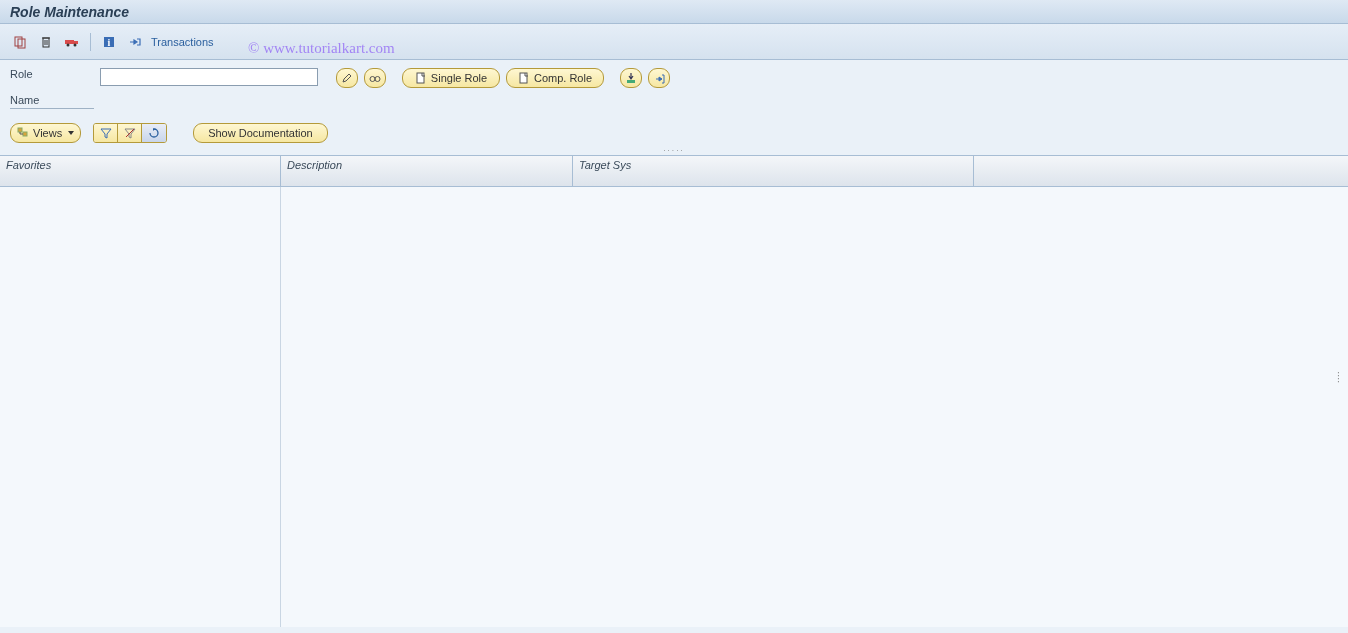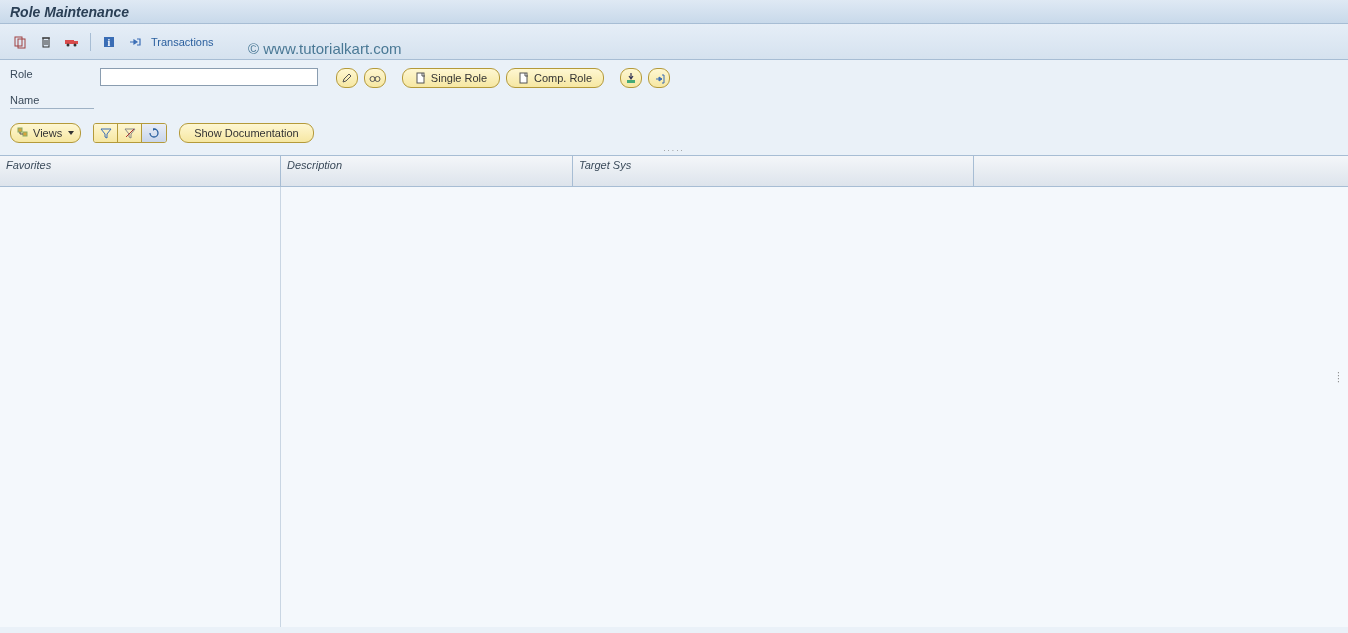--- a/index.html
+++ b/index.html
@@ -156,23 +156,23 @@
       right: 8px;
       top: 184px;
       color: #888;
       font-size: 10px;
       line-height: 3px;
     }
     .watermark {
       position: absolute;
       top: 40px;
       left: 248px;
-      color: #0c4a6e;
+      color: #8b5cf6;
       font-size: 15px;
-      font-family: Liberation Sans, sans-serif;
+      font-family: Liberation Serif, serif;
       opacity: 0.7;
       pointer-events: none;
     }
     svg { display: block; }
     .dropdown-arrow {
       width: 0; height: 0;
       border-left: 3px solid transparent;
       border-right: 3px solid transparent;
       border-top: 4px solid #333;
       margin-left: 2px;
@@ -301,21 +301,21 @@
         </svg>
     </span>
     <span class="fg-cell" style="background:linear-gradient(to bottom,#e8edf7,#c8d5ea);">
       <svg width="12" height="12">
           <path d="M6 2 A4 4 0 1 1 2 6" fill="none" stroke="#2a5f9e" stroke-width="1.3"></path>
           <path d="M5 1 L7 2 L5 4" fill="#2a5f9e"></path>
         </svg>
     </span>
   </span>
   <span style="width:4px"></span>
-  <span class="sap-btn" style="padding:5px 14px;">
+  <span class="sap-btn" style="padding:5px 14px;margin-left:14px;">
     <span>Show Documentation</span>
   </span>
 </div>
 
 <div class="grid-separator">·····</div>
 
 <div class="grid-header">
   <div class="gh-cell gh-favorites">Favorites</div>
   <div class="gh-cell gh-description">Description</div>
   <div class="gh-cell gh-target">Target Sys</div>

